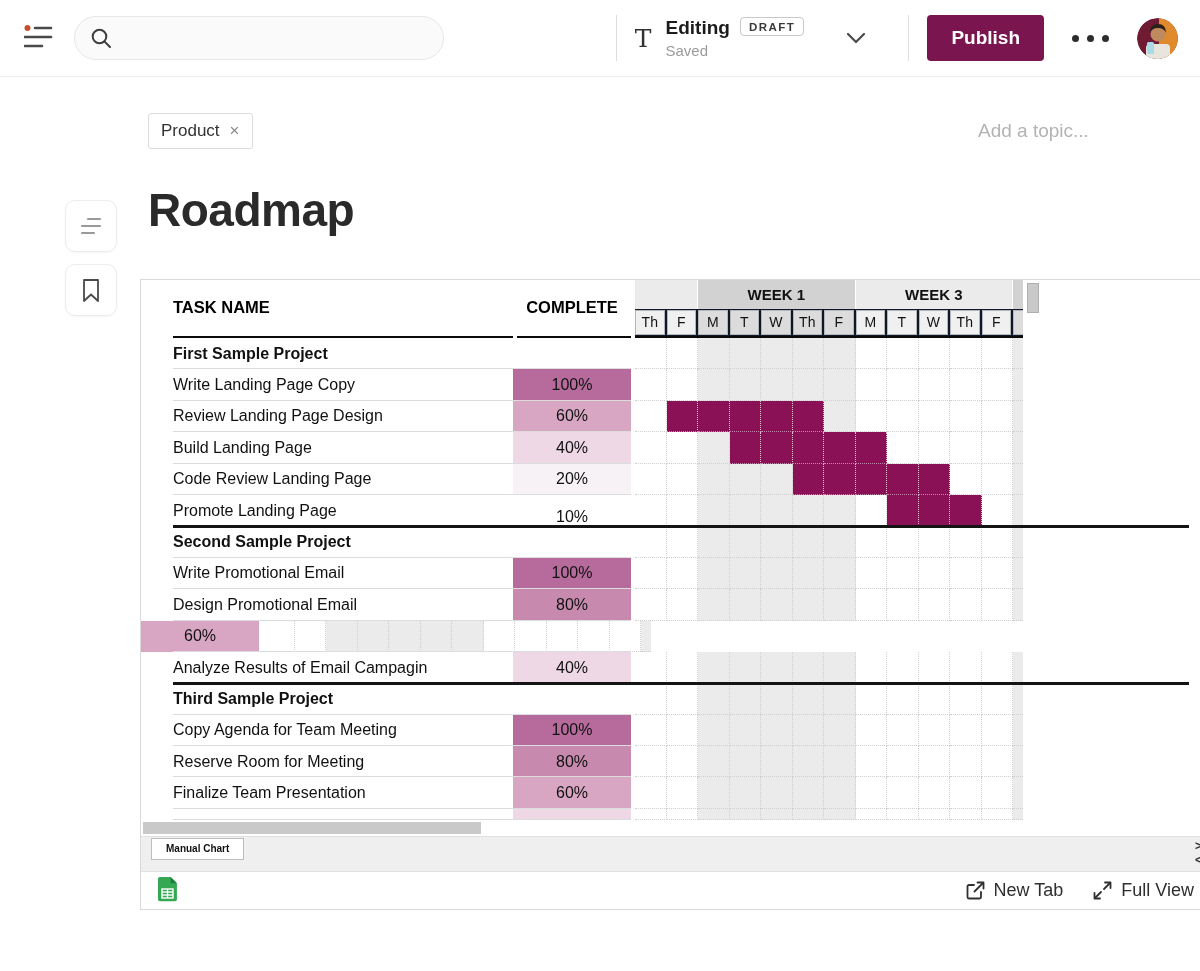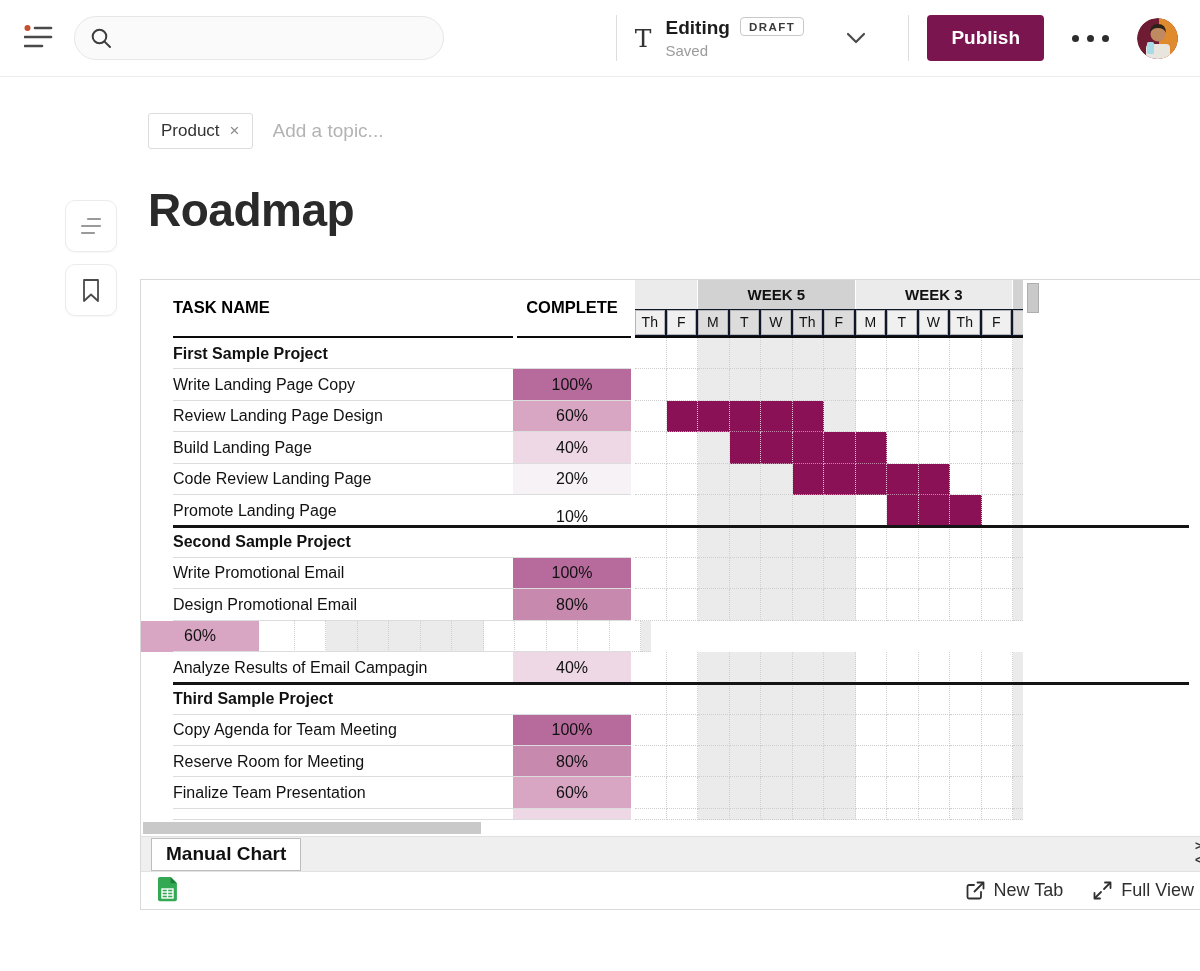--- a/index.html
+++ b/index.html
@@ -28,21 +28,21 @@
     font-size:11.5px;font-weight:700;letter-spacing:1.5px;color:#3a3a3a;}
   .saved{font-size:15px;color:#9b9b9b;margin-top:3px;}
   .chev{margin:0 24px 0 42px;cursor:pointer;display:flex;align-items:center;}
   .publish{margin:0 14px 0 18px;background:var(--publish,#7a1550);color:#fff;border:none;
     font-family:"Liberation Sans",sans-serif;font-size:19px;font-weight:700;
     padding:12px 24px;border-radius:4px;cursor:pointer;}
   .dots{display:flex;gap:8px;margin:0 14px;cursor:pointer;align-items:center;}
   .dots i{width:7px;height:7px;border-radius:50%;background:#2d2d2d;display:block;}
   .avatar{width:41px;height:41px;border-radius:50%;overflow:hidden;margin-left:14px;flex:none;cursor:pointer;}
   
-  .topicrow{margin:36px 0 0 148px;display:flex;align-items:center;}
+  .topicrow{margin:36px 0 0 148px;display:flex;align-items:center;justify-content:space-between;}
   .chip{display:flex;align-items:center;border:1px solid #dcdcdc;border-radius:3px;
     padding:7px 12px;font-size:17px;color:#333;cursor:pointer;background:#fff;}
   .chip .x{margin-left:10px;color:#8a8a8a;font-size:17px;cursor:pointer;}
   .addtopic{border:none;outline:none;margin-left:18px;font-size:19px;color:#555;width:220px;
     font-family:"Liberation Sans",sans-serif;}
   .addtopic::placeholder{color:#b3b3b3;}
   .pagetitle{margin:34px 0 0 148px;font-size:46px;font-weight:700;color:#2a2a2a;
     letter-spacing:-.5px;line-height:54px;cursor:text;}
   
   .sidebtns{position:absolute;left:65px;top:200px;display:flex;flex-direction:column;gap:12px;}
@@ -92,21 +92,21 @@
   .srow.partial{height:11px;overflow:hidden;}
   
   .vthumb{position:absolute;left:886px;top:3px;width:12px;height:30px;background:#c9c9c9;
     border:1px solid #aeaeae;box-sizing:border-box;cursor:pointer;}
   .hscroll{height:16px;position:relative;background:#fff;}
   .hthumb{position:absolute;left:2px;top:2px;width:338px;height:12px;background:#c9c9c9;cursor:pointer;}
   
   .tabstrip{height:34px;background:#efefef;border-top:1px solid #e0e0e0;position:relative;
     display:flex;align-items:flex-start;}
   .sheettab{margin-left:10px;margin-top:1px;background:#fff;border:1px solid #bdbdbd;
-    padding:4px 14px 5px;font-size:19px;font-weight:700;color:#111;cursor:pointer;}
+    padding:4px 14px 5px;font-size:10px;font-weight:700;color:#111;cursor:pointer;}
   .tabarrows{position:absolute;right:8px;top:2px;display:flex;flex-direction:column;
     align-items:flex-end;line-height:14px;font-size:12px;font-weight:700;color:#333;}
   .tabarrows span{cursor:pointer;}
   
   .sfooter{height:38px;border-top:1px solid #e2e2e2;display:flex;align-items:center;
     padding:0 16px;box-sizing:border-box;background:#fff;}
   .f-spacer{flex:1;}
   .flink{display:flex;align-items:center;gap:9px;font-size:18px;color:#2f2f2f;cursor:pointer;}
   .flink + .flink{margin-left:30px;}
 </style>
@@ -207,21 +207,21 @@
   <div class="shead">
     <div class="shead-left">
       <span class="h-task">TASK NAME</span>
       <span class="h-complete">COMPLETE</span>
       <div class="hul1"></div>
       <div class="hul2"></div>
     </div>
     <div class="shead-gantt">
       <div class="bands" id="bands">
           <div class="band" style="width: 63px;"></div>
-          <div class="band shade" style="width: 157.5px;">WEEK 5</div>
+          <div class="band shade" style="width: 157.5px;">WEEK 1</div>
           <div class="band" style="width: 157.5px;">WEEK 3</div>
           <div class="band shade" style="width: 31.5px;"></div>
         </div>
       <div class="drow" id="days">
           <div class="dcell">Th</div>
           <div class="dcell">F</div>
           <div class="dcell shade">M</div>
           <div class="dcell shade">T</div>
           <div class="dcell shade">W</div>
           <div class="dcell shade">Th</div>

